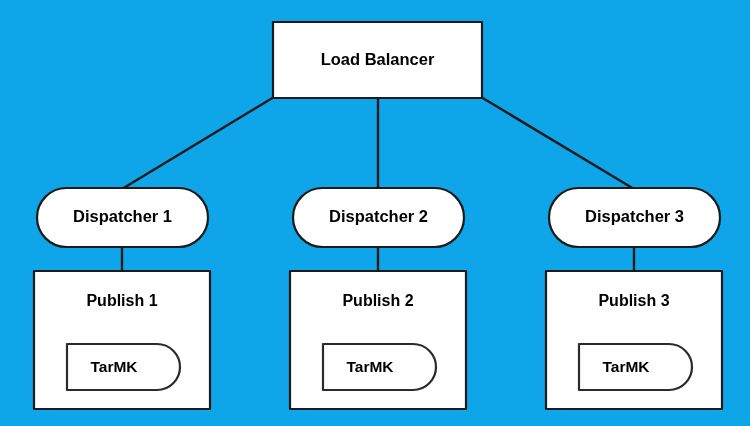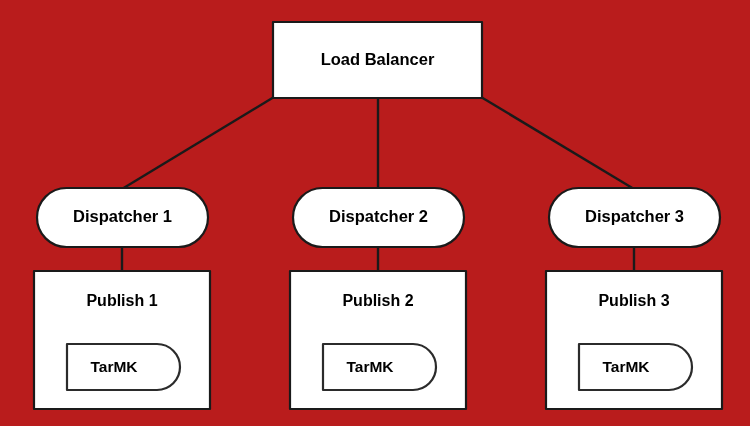--- a/index.html
+++ b/index.html
@@ -8,21 +8,21 @@
     padding: 0;
     background: #ffffff;
   }
   body {
     font-family: "Liberation Sans", sans-serif;
   }
   #diagram-root {
     position: relative;
     width: 750px;
     height: 426px;
-    background: #b91c1c;
+    background: #0ea5e9;
     overflow: hidden;
   }
   #diagram-svg {
     position: absolute;
     top: 0;
     left: 0;
     width: 750px;
     height: 426px;
     display: block;
   }

